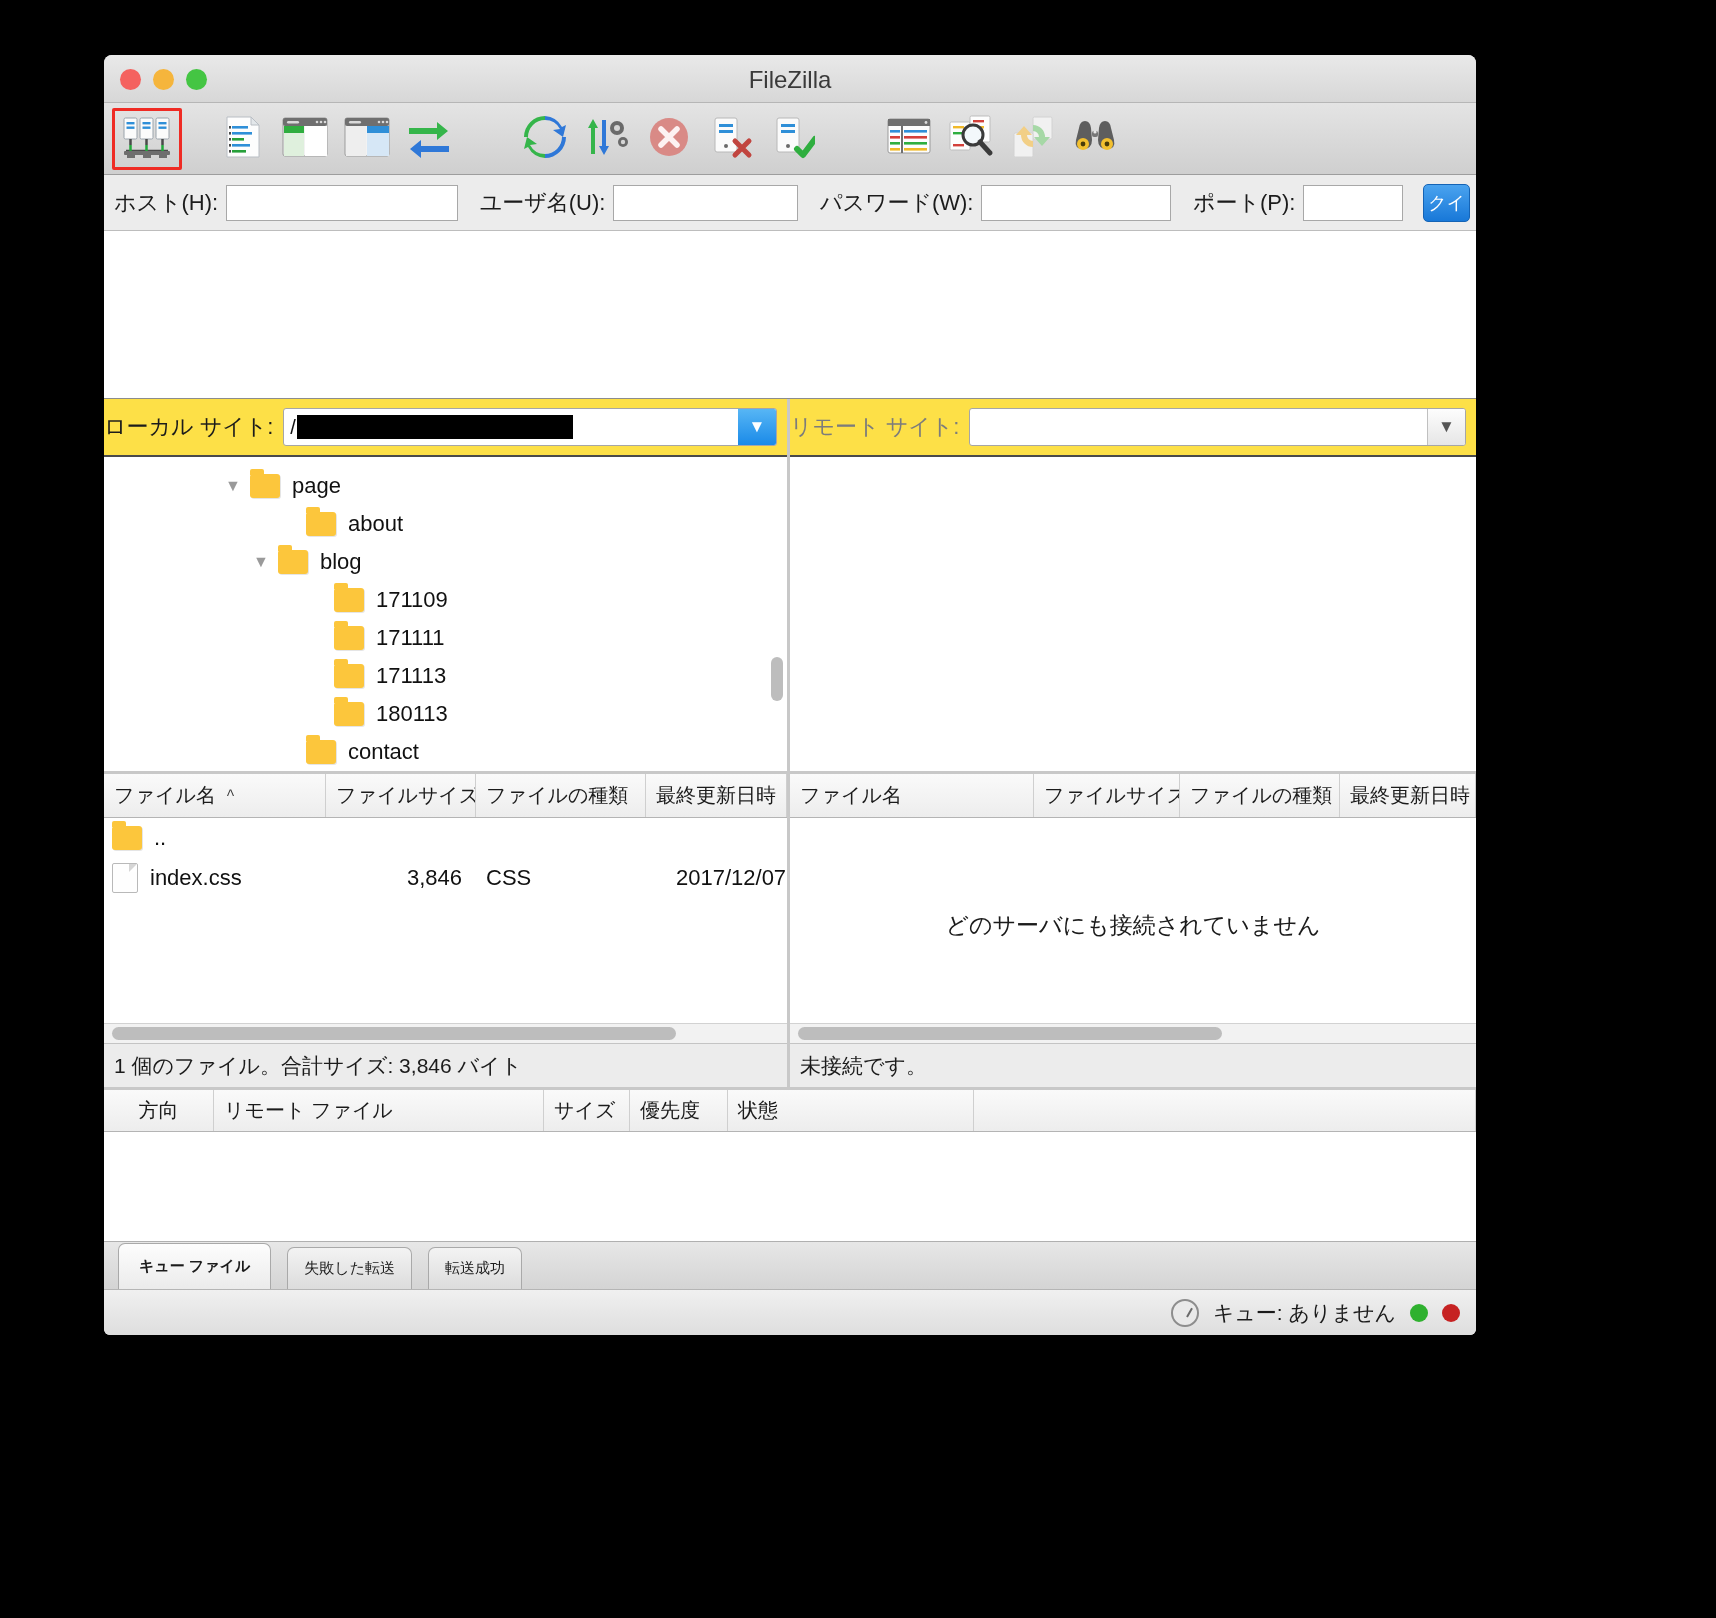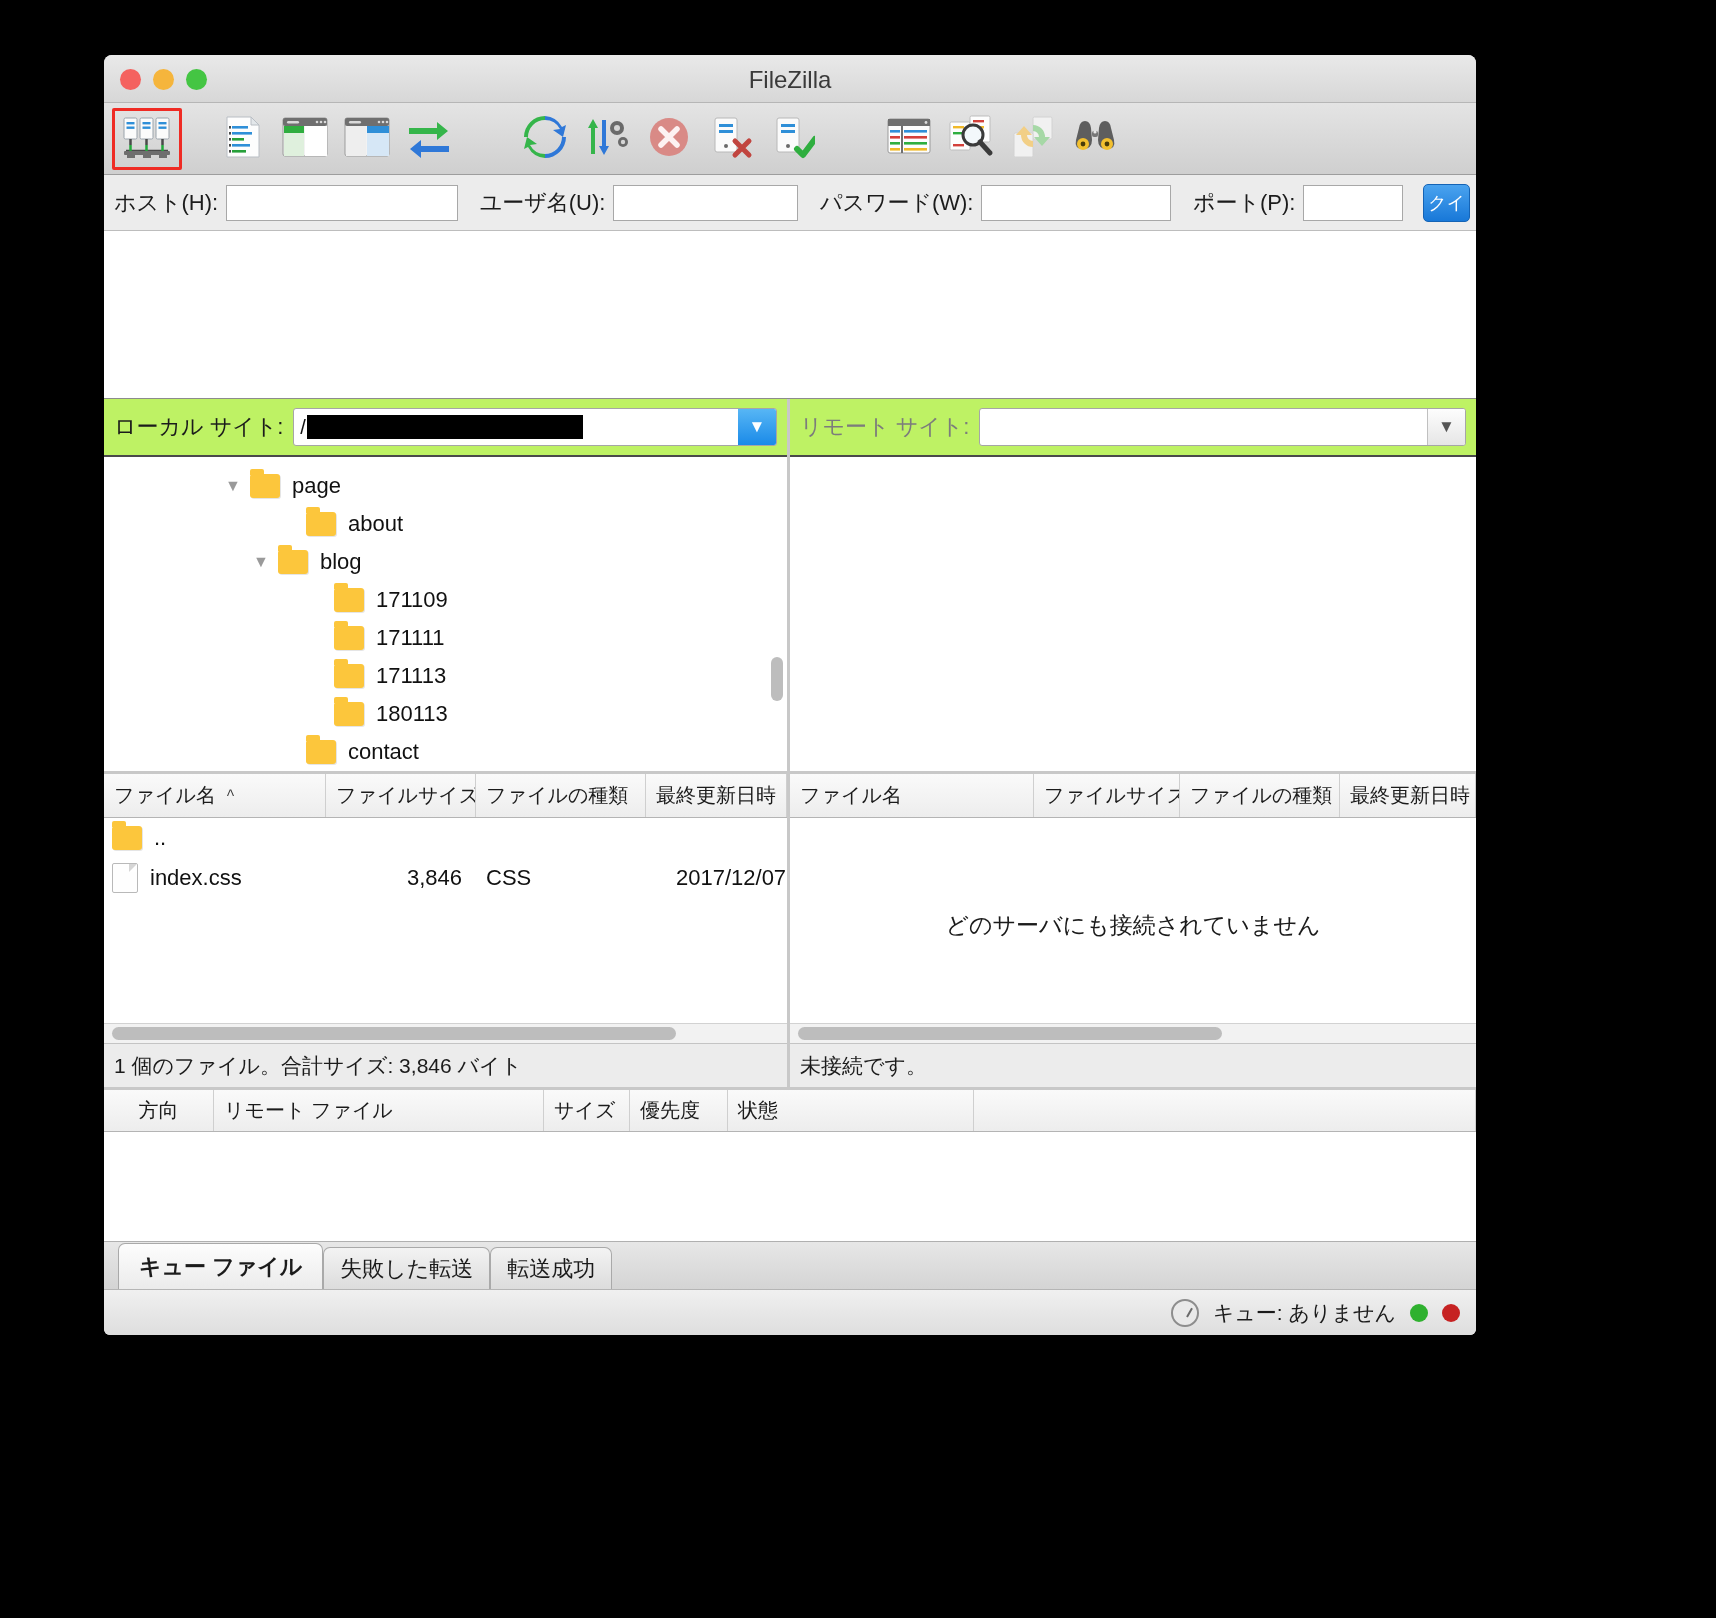--- a/index.html
+++ b/index.html
@@ -114,22 +114,21 @@
     display: flex;
     background: #ececec;
   }
   .pane { display: flex; flex-direction: column; }
   .pane-left  { width: 686px; border-right: 3px solid #c8c8c8; }
   .pane-right { flex: 1; }
 
   .site-bar {
     flex: 0 0 56px;
     display: flex; align-items: center;
-    padding-left: 10px;
-    background: #bef264;
+    background: #fde047;
   }
   .site-label { font-size: 22px; color: #1b1b1b; white-space: nowrap; margin-right: 10px; }
   .site-label.dim { color: #7c7c7c; }
   .site-combo {
     flex: 1; margin-right: 10px;
     height: 38px;
     display: flex; align-items: center;
     background: #fff;
     border: 1px solid #a6a6a6;
     border-radius: 3px;
@@ -298,25 +297,25 @@
     flex: 0 0 48px;
     background: linear-gradient(to bottom,#e7e7e7 0%,#d4d4d4 100%);
     border-top: 1px solid #b0b0b0;
     display: flex; align-items: flex-end;
     padding-left: 14px;
   }
   .tab {
     height: 42px;
     padding: 0 16px;
     display: flex; align-items: center;
-    font-size: 22px; color: #1b1b1b;
+    font-size: 15px; color: #1b1b1b;
     border: 1px solid #a9a9a9;
     border-bottom: none;
     border-radius: 7px 7px 0 0;
-    margin-right: 0;
+    margin-right: 16px;
     background: linear-gradient(to bottom,#f3f3f3 0%,#dcdcdc 100%);
   }
   .tab.active {
     font-weight: bold;
     background: linear-gradient(to bottom,#fdfdfd 0%,#ebebeb 100%);
     height: 46px;
     padding: 0 20px;
   }
 
   

